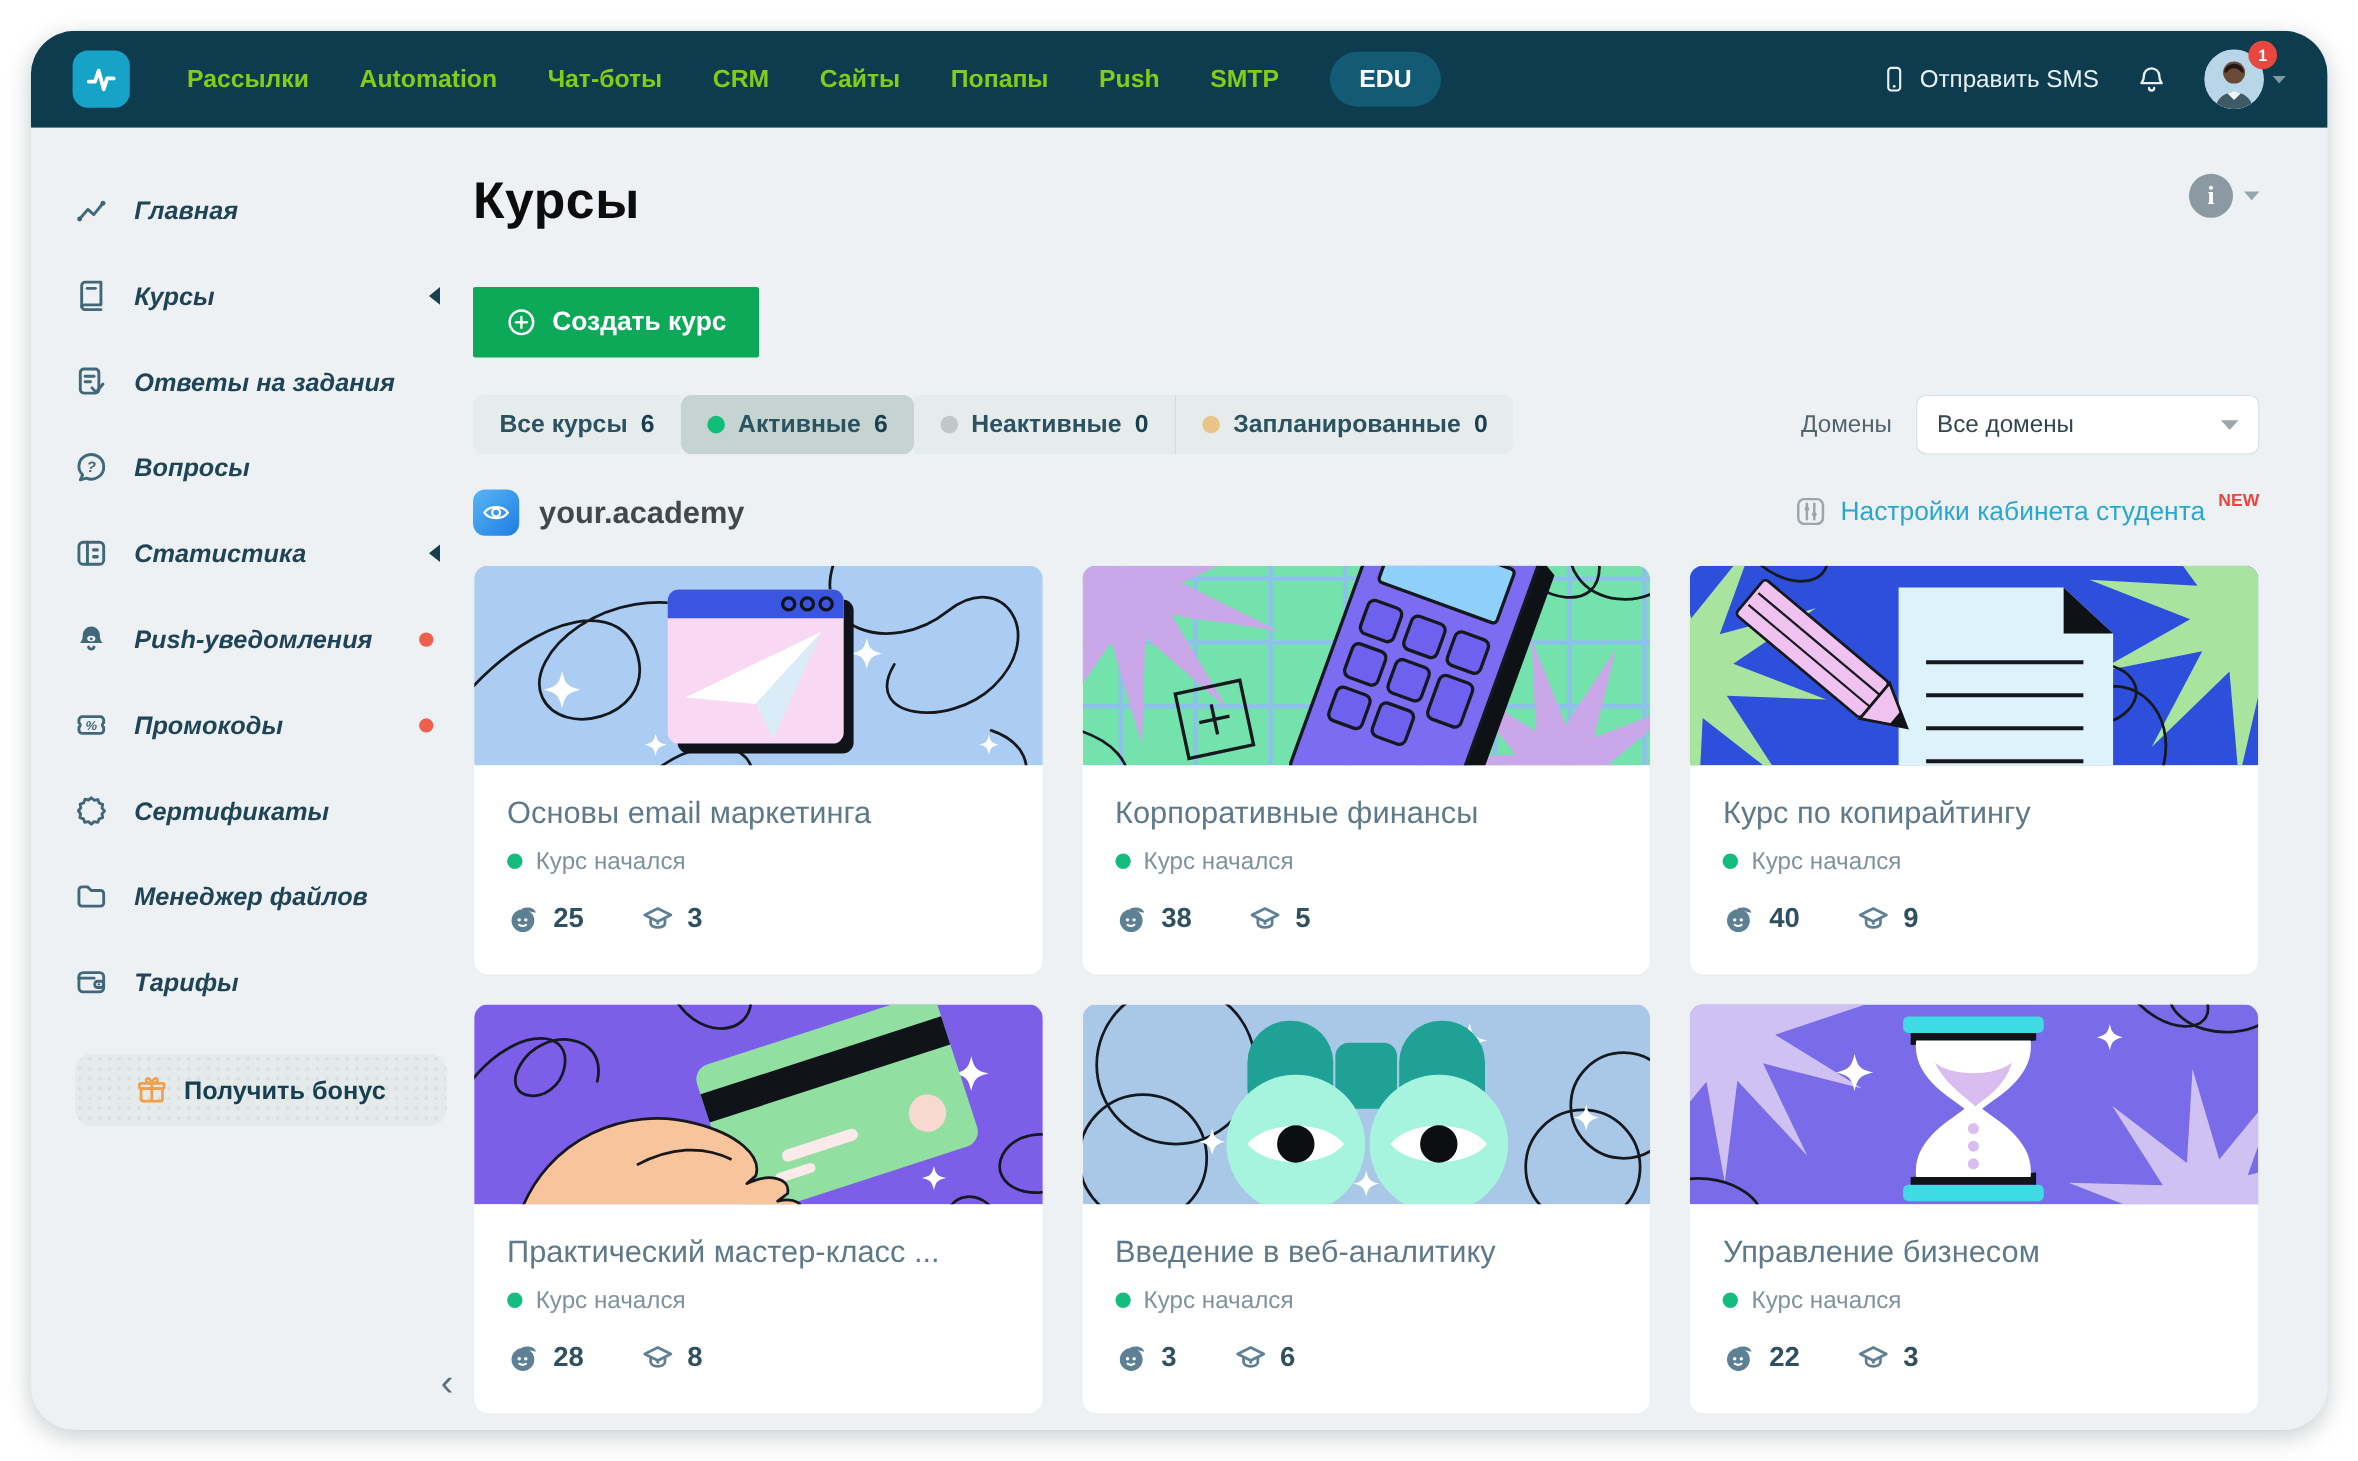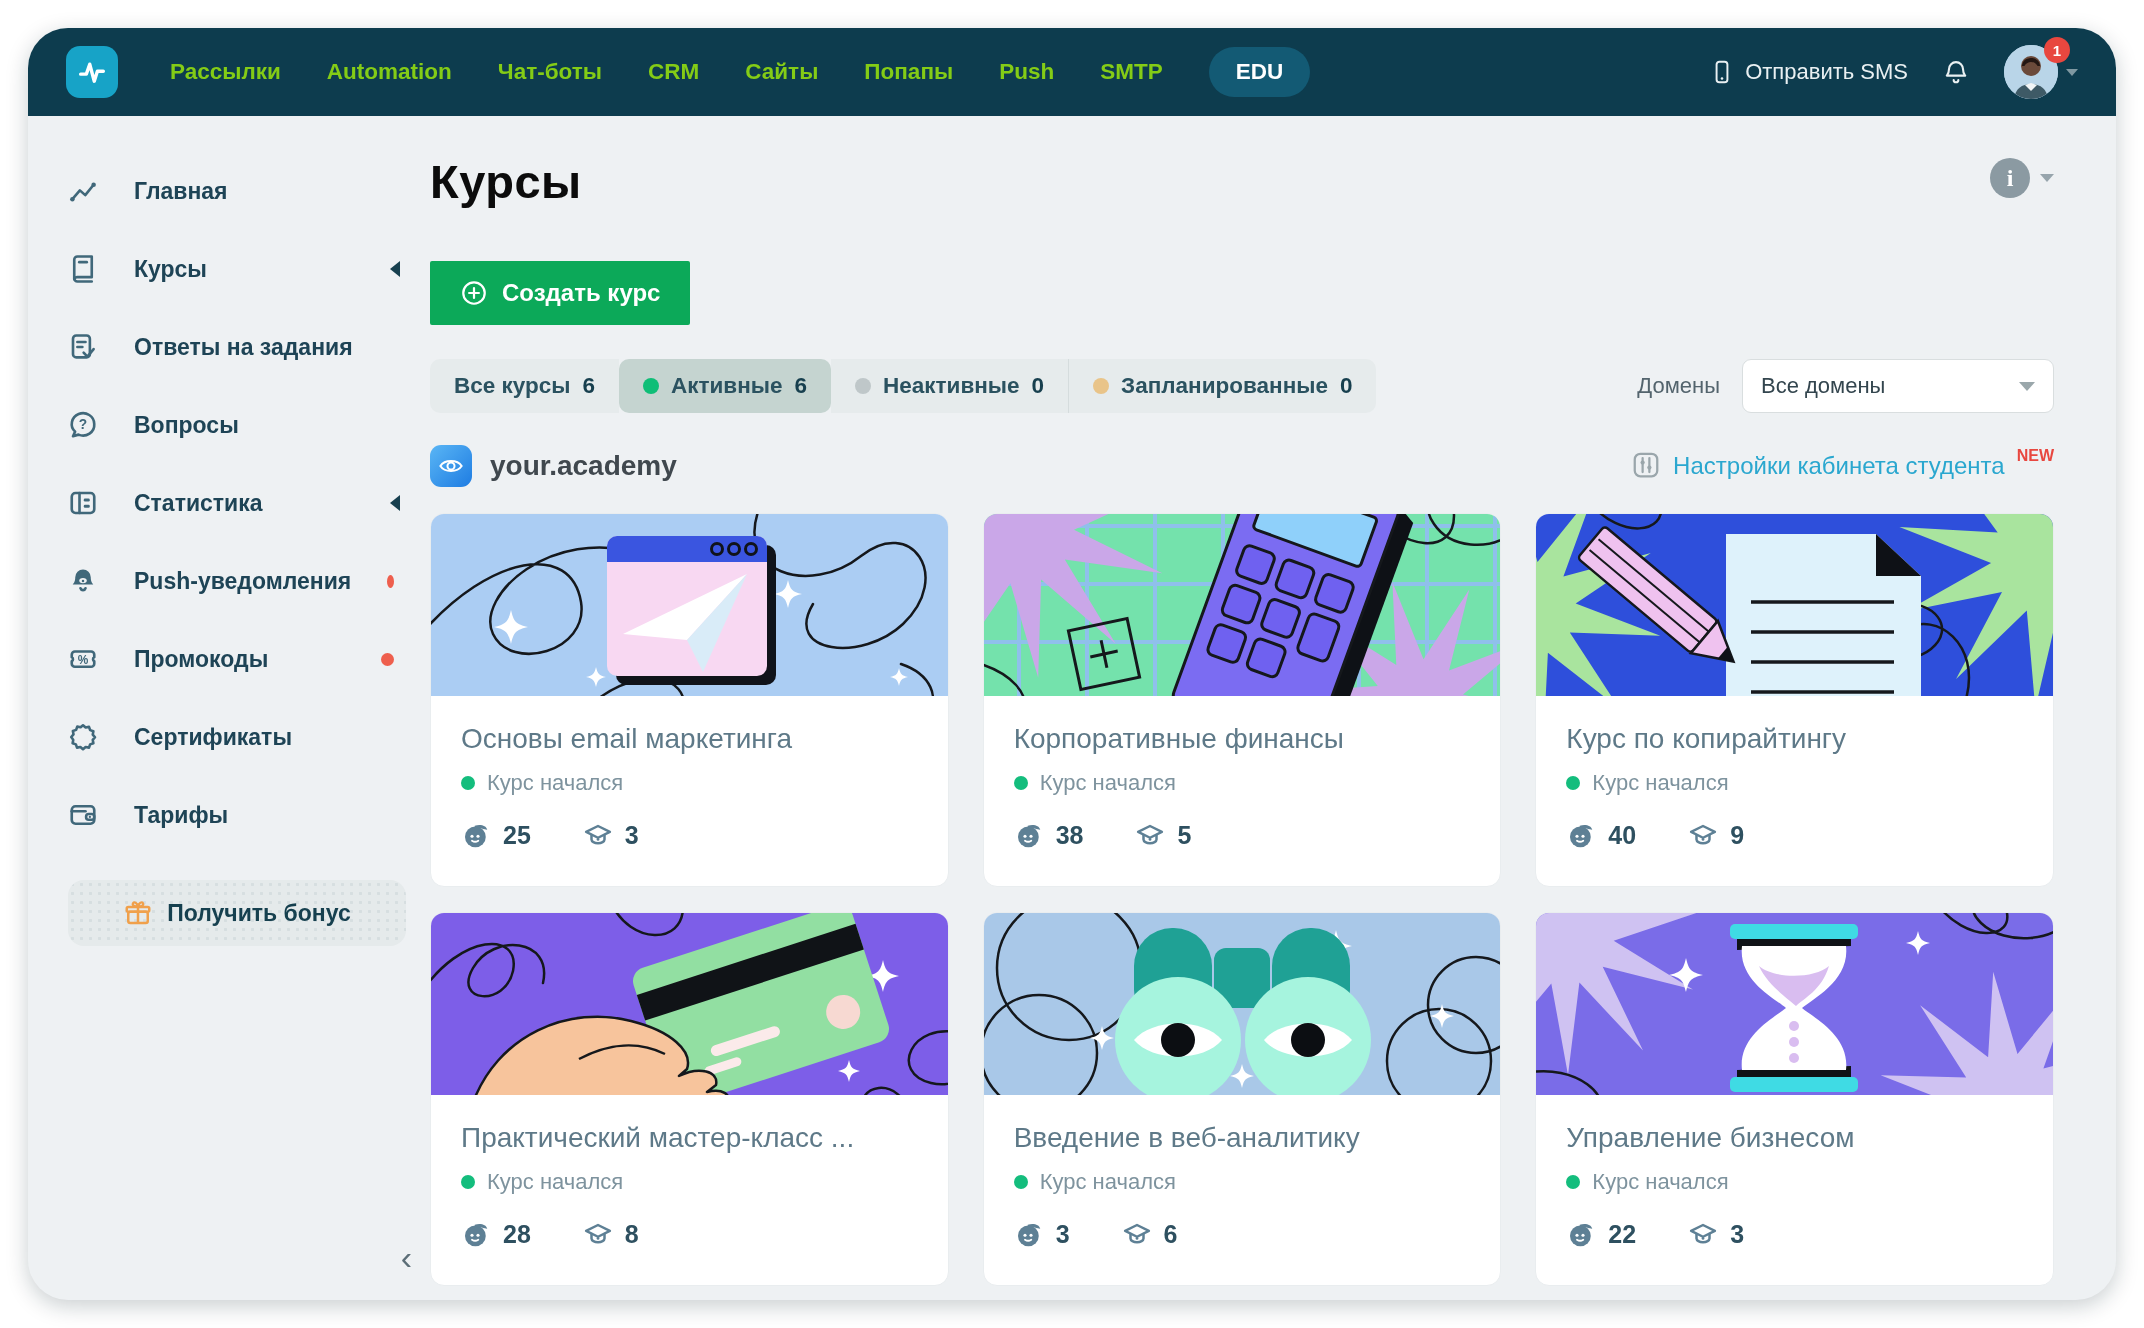--- a/index.html
+++ b/index.html
@@ -21,21 +21,21 @@
   .badge{position:absolute;top:-8px;right:8px;min-width:26px;height:26px;border-radius:13px;background:#e8473f;color:#fff;
          font-size:15px;font-weight:700;display:flex;align-items:center;justify-content:center;}
   .nav-caret{width:0;height:0;border-left:6px solid transparent;border-right:6px solid transparent;border-top:7px solid #7f98a1;}
 
   
   .body{display:flex;height:1184px;overflow:hidden;}
   .sidebar{width:402px;flex:0 0 auto;position:relative;box-sizing:border-box;padding:36px 0 0 40px;}
   .main{flex:1;box-sizing:border-box;padding:0 62px 0 0;}
 
   
-  .sitem{height:78px;display:flex;align-items:center;gap:36px;cursor:pointer;}
+  .sitem{height:78px;display:flex;align-items:center;gap:24px;cursor:pointer;font-style:italic;}
   .sitem .slabel{font-size:23px;font-weight:600;color:#1e4456;white-space:nowrap;}
   .sicon{width:30px;height:30px;flex:0 0 auto;display:flex;}
   .collapse-tri{margin-left:auto;margin-right:30px;width:0;height:0;border-top:8px solid transparent;border-bottom:8px solid transparent;border-right:10px solid #17404f;}
   .reddot{margin-left:auto;margin-right:36px;width:13px;height:13px;border-radius:50%;background:#ee5f4d;}
   .bonus{margin:26px 24px 0 0;height:66px;border-radius:16px;background:#e5eaeb;
          background-image:radial-gradient(#d6dee0 1.4px,transparent 1.5px);background-size:9px 9px;
          display:flex;align-items:center;justify-content:center;gap:14px;cursor:pointer;}
   .bonus span{font-size:23px;font-weight:700;color:#16404f;}
   .side-collapse{position:absolute;right:18px;bottom:26px;font-size:34px;color:#5c6e77;cursor:pointer;line-height:1;}
 
@@ -218,20 +218,28 @@
               <span class="slabel">Промокоды</span>
               <span class="reddot"></span>
             </div>
             <div class="sitem">
               <span class="sicon">
                 <svg width="30" height="30" viewBox="0 0 24 24">
                   <path d="M12 2.6l2.1 1.8 2.7-.5.9 2.6 2.6.9-.5 2.7 1.8 2.1-1.8 2.1.5 2.7-2.6.9-.9 2.6-2.7-.5-2.1 1.8-2.1-1.8-2.7.5-.9-2.6-2.6-.9.5-2.7L2.6 12l1.8-2.1-.5-2.7 2.6-.9.9-2.6 2.7.5z" fill="none" stroke="#40687a" stroke-width="2.1" stroke-linecap="round" stroke-linejoin="round"></path>
                 </svg>
               </span>
               <span class="slabel">Сертификаты</span>
+            </div>
+            <div class="sitem">
+              <span class="sicon">
+                <svg width="30" height="30" viewBox="0 0 24 24">
+                  <path d="M3 7.2A2.2 2.2 0 0 1 5.2 5h4.1l2.6 2.6h6.9A2.2 2.2 0 0 1 21 9.8v7A2.2 2.2 0 0 1 18.8 19H5.2A2.2 2.2 0 0 1 3 16.8z" fill="none" stroke="#40687a" stroke-width="2.1" stroke-linecap="round" stroke-linejoin="round"></path>
+                </svg>
+              </span>
+              <span class="slabel">Менеджер файлов</span>
             </div>
             <div class="sitem">
               <span class="sicon">
                 <svg width="30" height="30" viewBox="0 0 24 24">
                   <rect x="3" y="5" width="18" height="14" rx="3" fill="none" stroke="#40687a" stroke-width="2.1" stroke-linecap="round" stroke-linejoin="round"></rect>
                   <path d="M3 9h11" fill="none" stroke="#40687a" stroke-width="2.1" stroke-linecap="round" stroke-linejoin="round"></path>
                   <rect x="14.5" y="11.2" width="6.5" height="4.6" rx="2" fill="none" stroke="#40687a" stroke-width="2.1" stroke-linecap="round" stroke-linejoin="round"></rect>
                   <circle cx="17.5" cy="13.5" r=".9" fill="#40687a"></circle>
                 </svg>
               </span>

